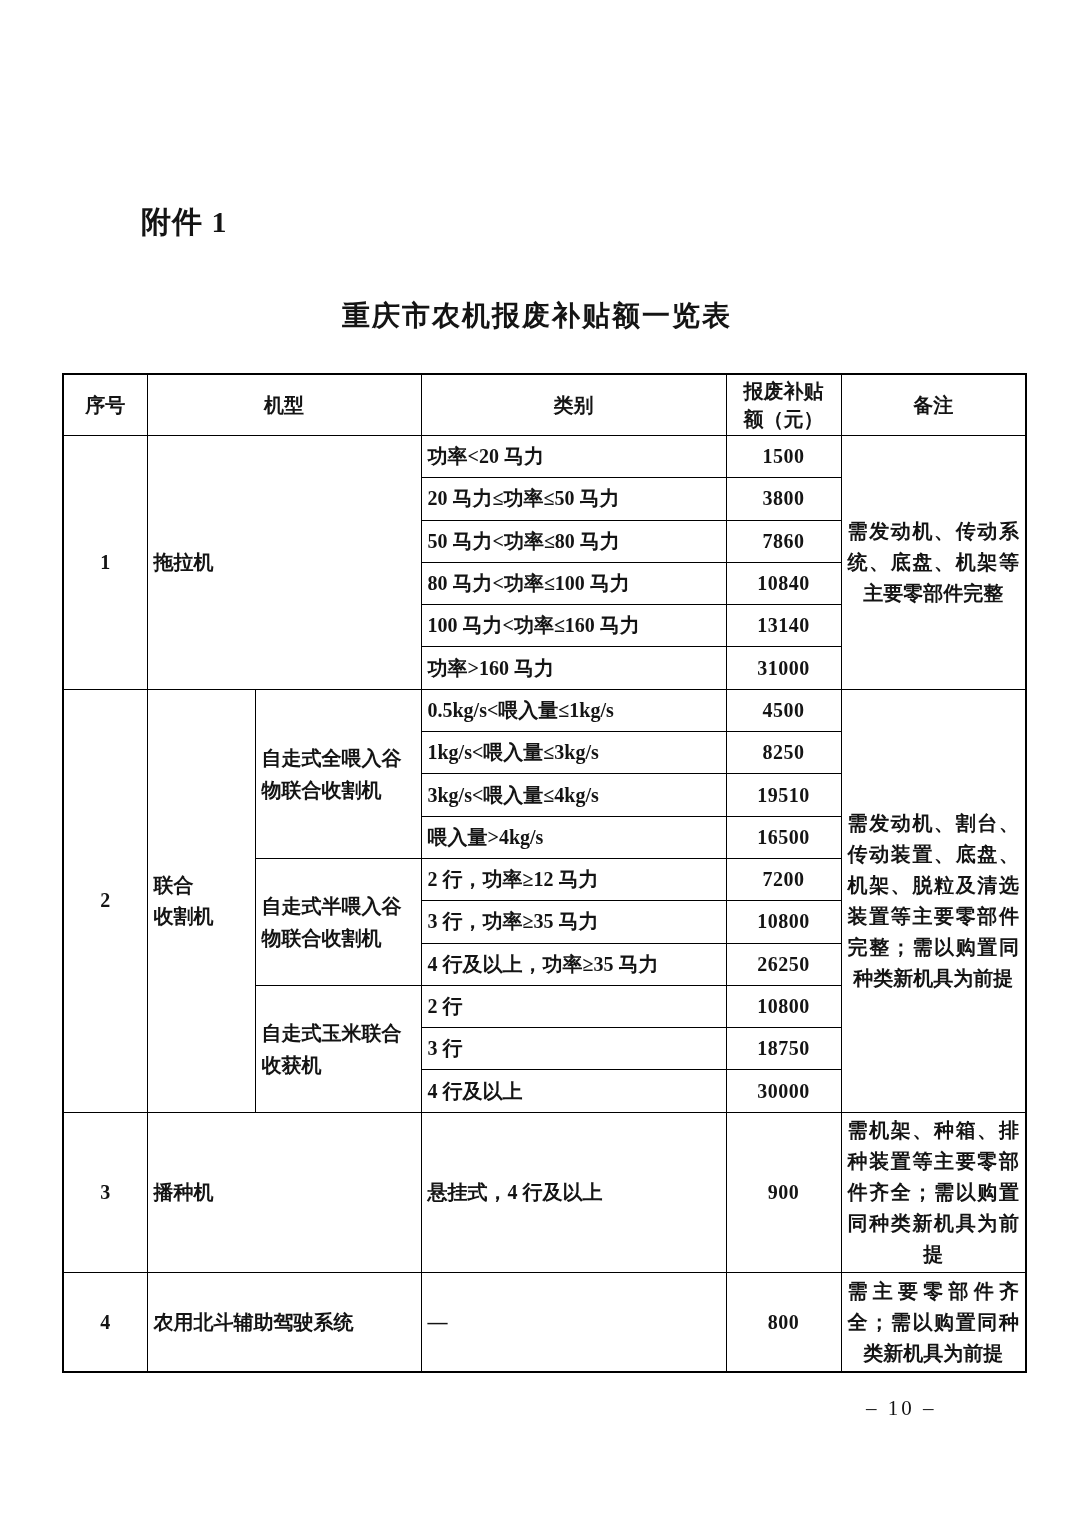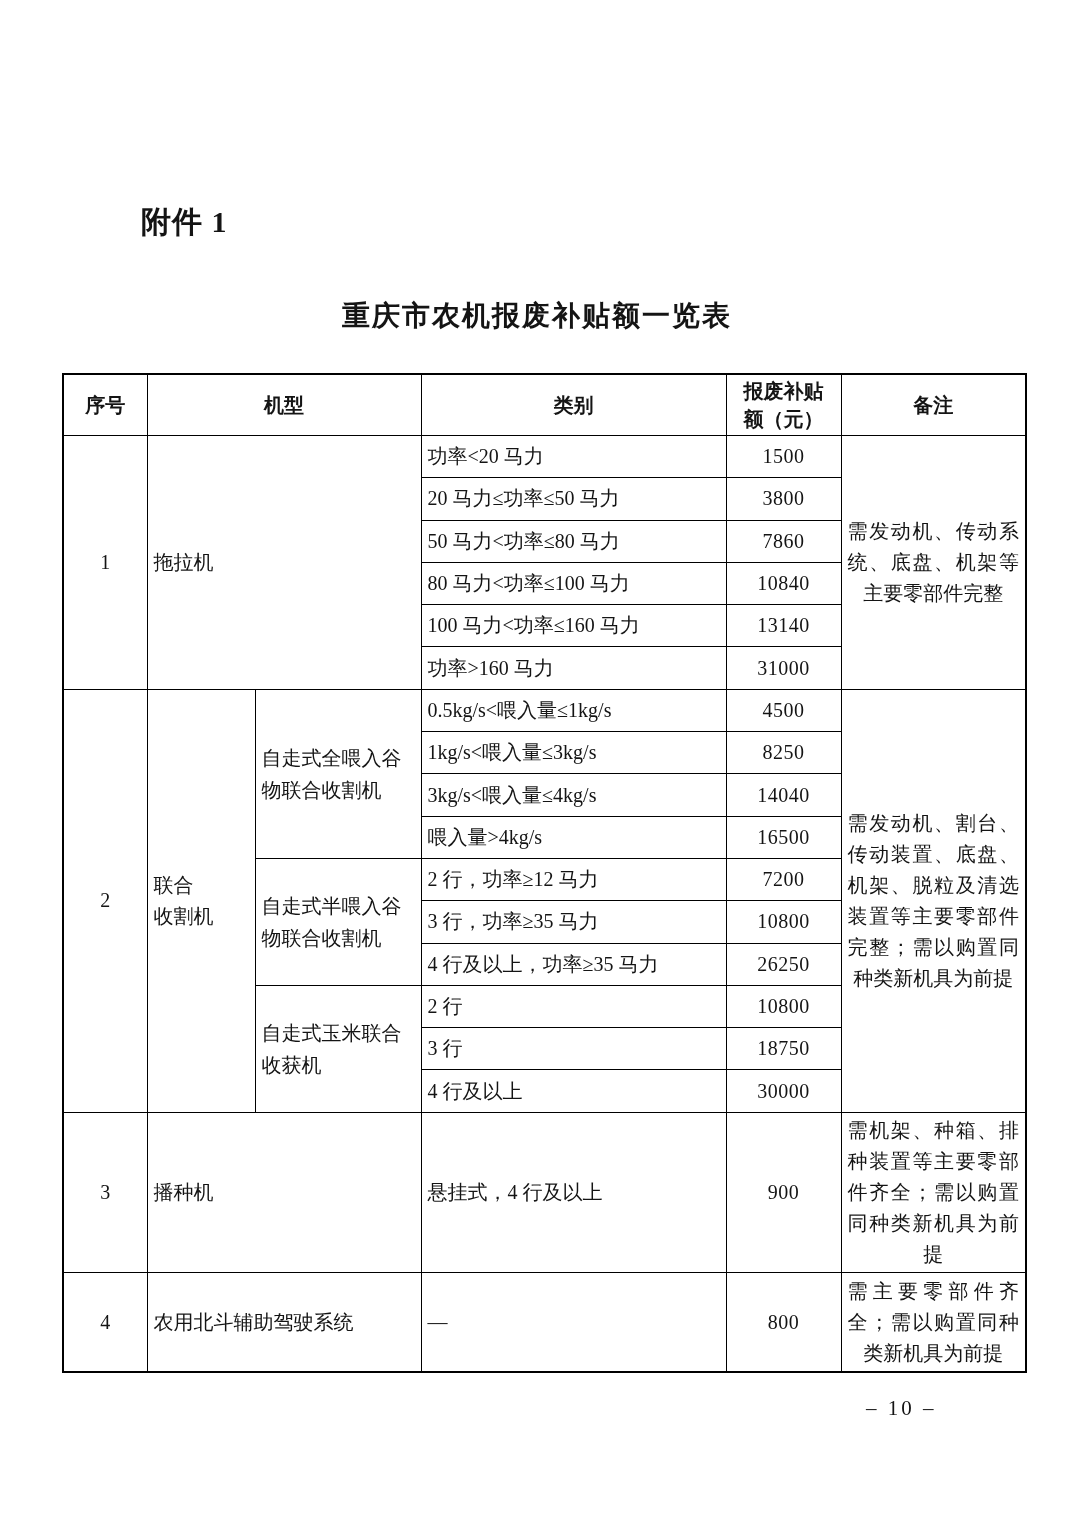--- a/index.html
+++ b/index.html
@@ -36,21 +36,21 @@
     left: 62px;
     top: 373px;
     width: 963px;
     border-collapse: collapse;
     table-layout: fixed;
     border: 2.5px solid #000;
   }
   table.subsidy td, table.subsidy th {
     border: 1.2px solid #000;
     font-size: 20px;
-    font-weight: normal;
+    font-weight: bold;
     vertical-align: middle;
     padding: 2px 6px;
     overflow: hidden;
   }
   table.subsidy th {
     font-family: "Liberation Sans", "DejaVu Sans", sans-serif;
     font-weight: 700;
     text-align: center;
     line-height: 1.4;
   }
@@ -143,21 +143,21 @@
     <td class="cat">0.5kg/s&lt;喂入量≤1kg/s</td>
     <td class="amt">4500</td>
     <td class="remark" rowspan="10">需发动机、割台、传动装置、底盘、机架、脱粒及清选装置等主要零部件完整；需以购置同种类新机具为前提</td>
   </tr>
   <tr class="r42">
     <td class="cat">1kg/s&lt;喂入量≤3kg/s</td>
     <td class="amt">8250</td>
   </tr>
   <tr class="r42">
     <td class="cat">3kg/s&lt;喂入量≤4kg/s</td>
-    <td class="amt">14040</td>
+    <td class="amt">19510</td>
   </tr>
   <tr class="r42">
     <td class="cat">喂入量&gt;4kg/s</td>
     <td class="amt">16500</td>
   </tr>
   <tr class="r42">
     <td class="subtype" rowspan="3">自走式半喂入谷物联合收割机</td>
     <td class="cat">2 行，功率≥12 马力</td>
     <td class="amt">7200</td>
   </tr>

